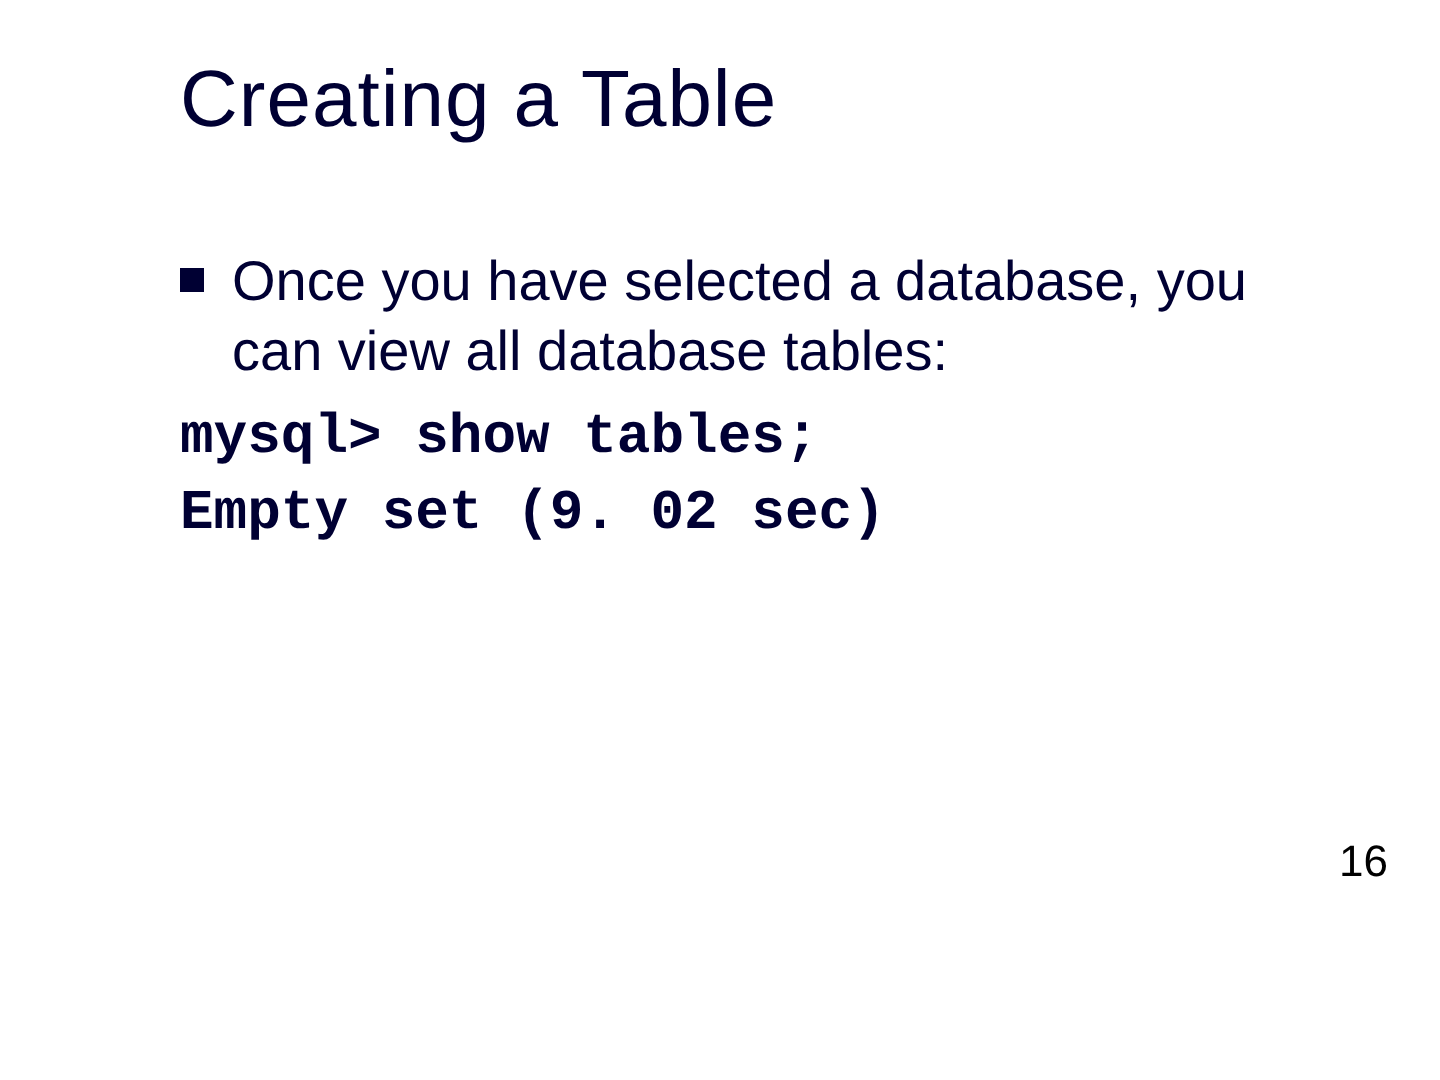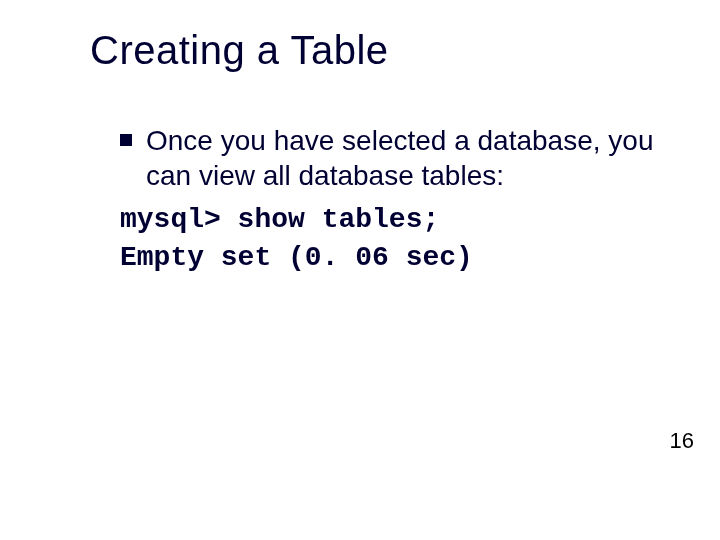--- a/index.html
+++ b/index.html
@@ -23,21 +23,20 @@
   .title {
     font-size: 40px;
     font-weight: 400;
     color: #000033;
     margin: 0 0 50px 0;
     letter-spacing: 0.5px;
   }
   .body {
     font-size: 28px;
     line-height: 1.25;
-    margin-left: 30px;
   }
   .bul {
     display: flex;
     align-items: flex-start;
     margin-bottom: 4px;
   }
   .bul .marker {
     flex: 0 0 auto;
     width: 12px;
     height: 12px;
@@ -56,21 +55,21 @@
     margin-left: 0px;
   }
   .code-line {
     white-space: pre;
   }
   .spacer-sm { height: 4px; }
   .spacer-md { height: 14px; }
   .pagenum {
     position: absolute;
     right: 26px;
-    bottom: 22px;
+    bottom: 32px;
     font-size: 22px;
     color: #000000;
     margin-top: 28px;
   }
 </style>
 </head>
 <body>
 
 <div class="slide">
 
@@ -80,21 +79,21 @@
 
     <div class="bul">
       <span class="marker"></span>
       <span class="text">Once you have selected a database, you can view all database tables:</span>
     </div>
 
     <div class="spacer-sm"></div>
 
     <div class="code">
       <div class="code-line">mysql&gt; show tables;</div>
-      <div class="code-line">Empty set (0. 06 sec)</div>
+      <div class="code-line">Empty set (9. 02 sec)</div>
     </div>
 
     <div class="spacer-md"></div>
 
 
   </div>
 
   <div class="pagenum">16</div>
 
 </div>

